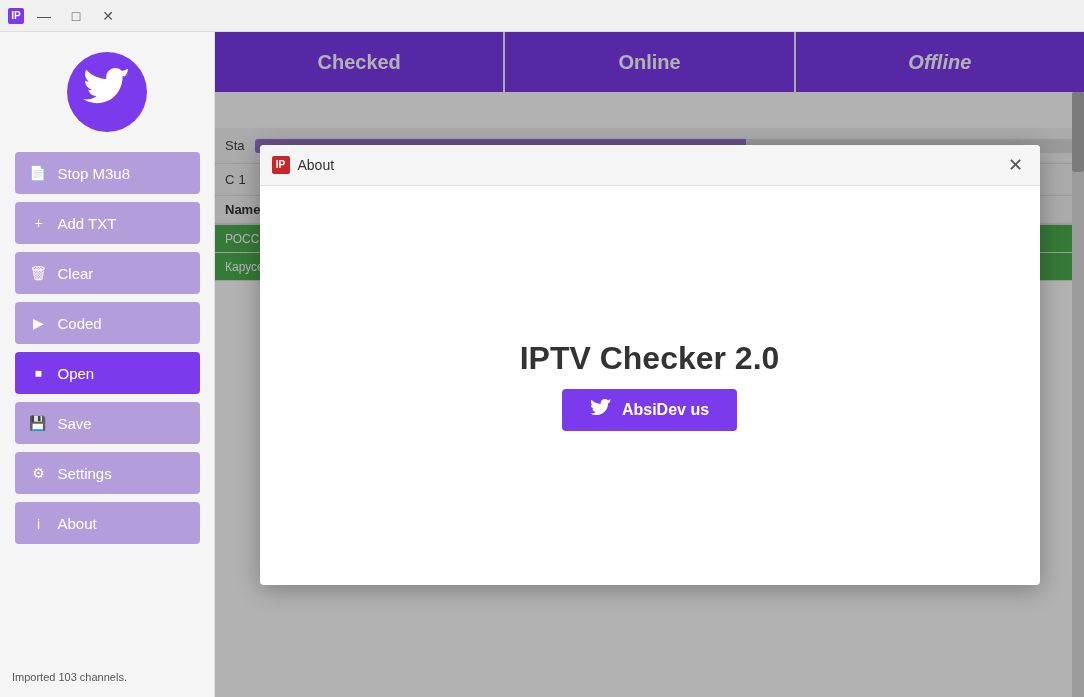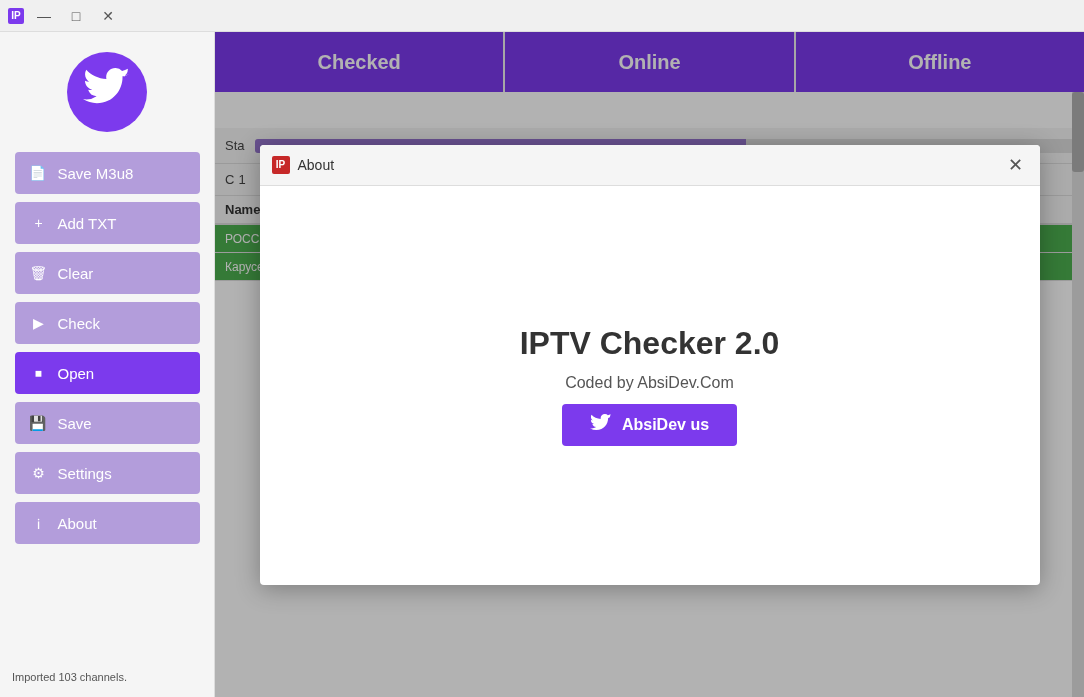--- a/index.html
+++ b/index.html
@@ -136,21 +136,21 @@
       display: flex;
       align-items: center;
       justify-content: center;
       font-size: 20px;
       font-weight: 600;
       color: white;
       background: #7c3aed;
       border-right: 2px solid #f0f0f0;
       cursor: pointer;
     }
-    .tab:last-child { border-right: none; }
+    .tab:last-child { border-right: none; font-style: italic; }
     .tab.offline { background: #7c3aed; }
 
     
     .info-bar {
       display: flex;
       align-items: center;
       background: #f5f5f5;
       height: 36px;
       padding: 0 10px;
       font-size: 13px;
@@ -350,33 +350,33 @@
   <div class="sidebar">
     <div class="sidebar-twitter">
       <svg viewBox="0 0 24 24" xmlns="http://www.w3.org/2000/svg">
         <path d="M23 3a10.9 10.9 0 01-3.14 1.53A4.48 4.48 0 0022.43.36a9 9 0 01-2.88 1.1A4.52 4.52 0 0016.11 0c-2.5 0-4.52 2.02-4.52 4.52 0 .35.04.7.11 1.03C7.69 5.37 4.07 3.58 1.64.9a4.5 4.5 0 00-.61 2.27c0 1.57.8 2.95 2.01 3.76a4.49 4.49 0 01-2.05-.57v.06c0 2.19 1.56 4.02 3.63 4.43a4.56 4.56 0 01-2.04.08 4.53 4.53 0 004.22 3.14A9.07 9.07 0 010 15.54a12.8 12.8 0 006.92 2.03c8.3 0 12.84-6.88 12.84-12.85l-.01-.59A9.17 9.17 0 0023 3z"></path>
       </svg>
     </div>
 
     <div id="sidebar-buttons">
         <button class="sidebar-btn">
           <span class="btn-icon">📄</span>
-          <span>Save M3u8</span>
+          <span>Stop M3u8</span>
         </button>
         <button class="sidebar-btn">
           <span class="btn-icon">+</span>
           <span>Add TXT</span>
         </button>
         <button class="sidebar-btn">
           <span class="btn-icon">🗑</span>
           <span>Clear</span>
         </button>
         <button class="sidebar-btn">
           <span class="btn-icon">▶</span>
-          <span>Check</span>
+          <span>Coded</span>
         </button>
         <button class="sidebar-btn active">
           <span class="btn-icon">⏹</span>
           <span>Open</span>
         </button>
         <button class="sidebar-btn">
           <span class="btn-icon">💾</span>
           <span>Save</span>
         </button>
         <button class="sidebar-btn">
@@ -449,21 +449,20 @@
       <div class="modal">
         <div class="modal-header">
           <div class="modal-header-icon">
             <span>IP</span>
           </div>
           <span class="modal-title">About</span>
           <button class="modal-close">✕</button>
         </div>
         <div class="modal-body">
           <div class="modal-app-name">IPTV Checker 2.0</div>
-          <div class="modal-coded-by">Coded by AbsiDev.Com</div>
           <button class="modal-follow-btn">
             <svg viewBox="0 0 24 24" xmlns="http://www.w3.org/2000/svg">
               <path d="M23 3a10.9 10.9 0 01-3.14 1.53A4.48 4.48 0 0022.43.36a9 9 0 01-2.88 1.1A4.52 4.52 0 0016.11 0c-2.5 0-4.52 2.02-4.52 4.52 0 .35.04.7.11 1.03C7.69 5.37 4.07 3.58 1.64.9a4.5 4.5 0 00-.61 2.27c0 1.57.8 2.95 2.01 3.76a4.49 4.49 0 01-2.05-.57v.06c0 2.19 1.56 4.02 3.63 4.43a4.56 4.56 0 01-2.04.08 4.53 4.53 0 004.22 3.14A9.07 9.07 0 010 15.54a12.8 12.8 0 006.92 2.03c8.3 0 12.84-6.88 12.84-12.85l-.01-.59A9.17 9.17 0 0023 3z"></path>
             </svg>
             <span>AbsiDev us</span>
           </button>
         </div>
       </div>
     </div>
 

